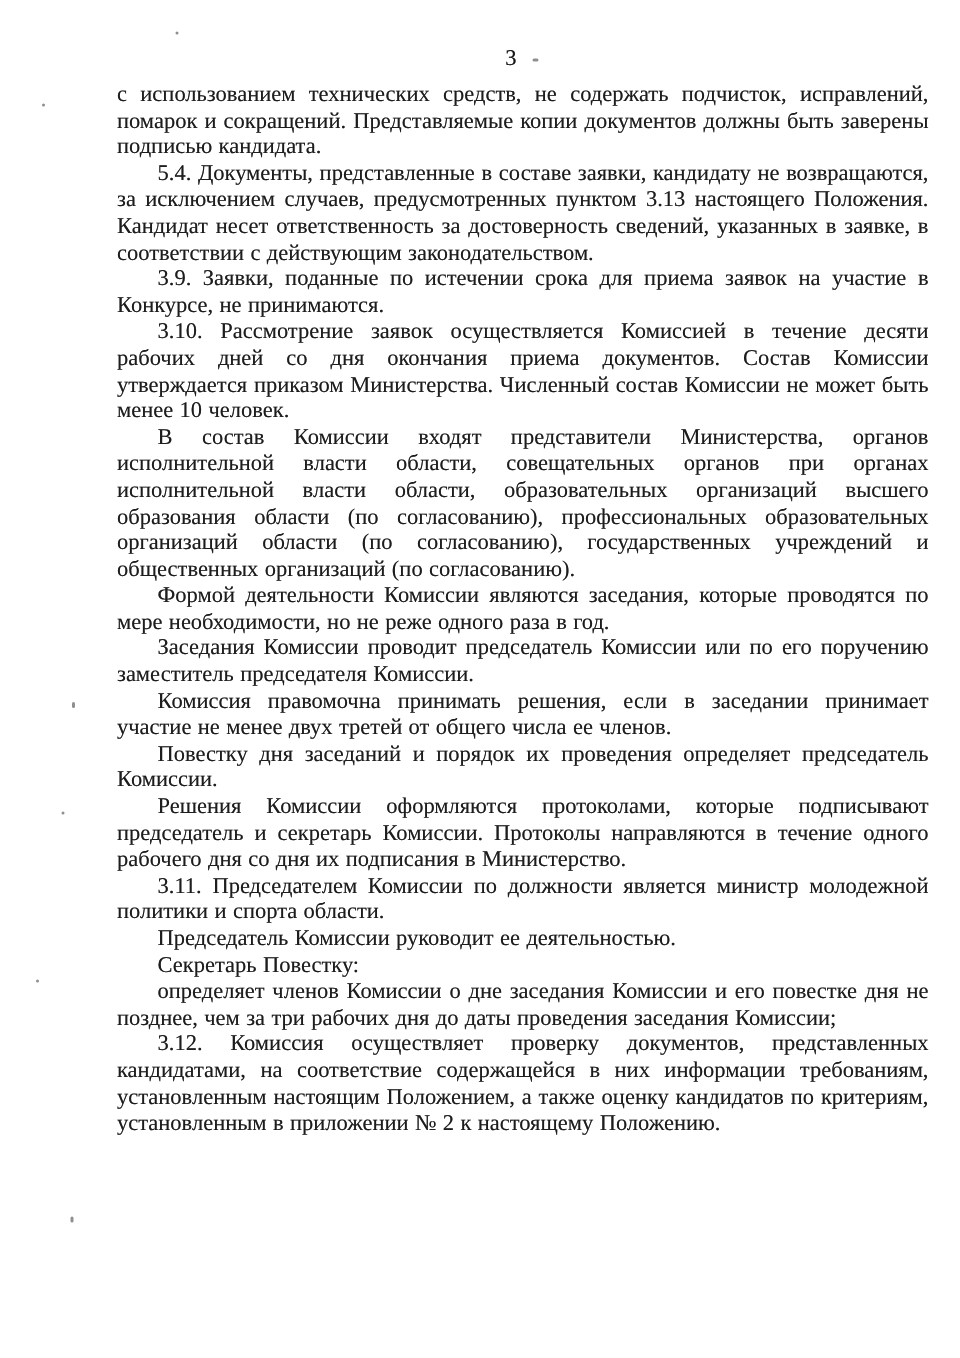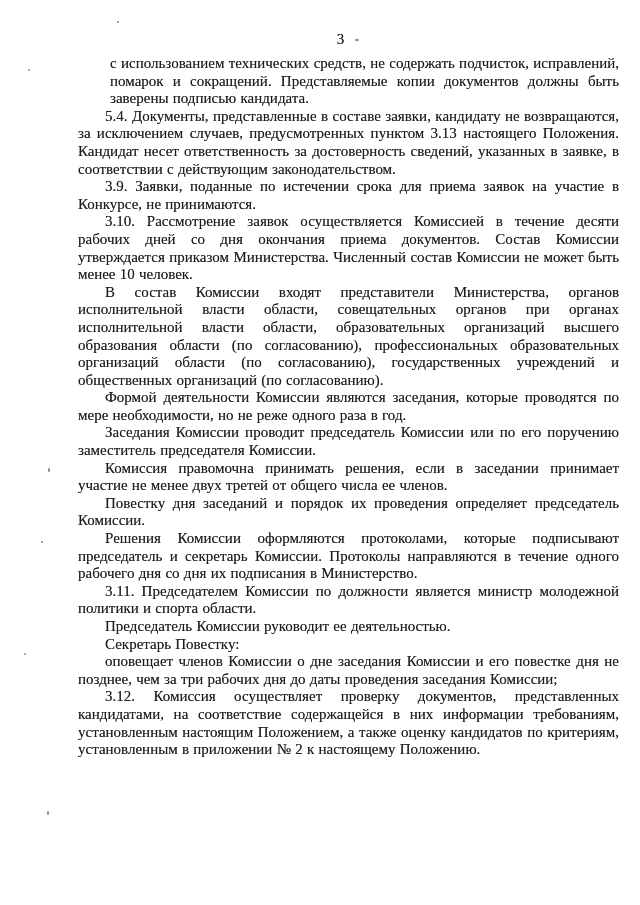--- a/index.html
+++ b/index.html
@@ -37,21 +37,20 @@
     margin: 0;
     font-size: 15px;
     line-height: 17.6px;
     text-align: justify;
     text-indent: 27px;
     word-spacing: 0.5px;
     text-shadow: 0 0 0.4px rgba(20,20,20,0.55);
   }
   .para.no-indent {
     text-indent: 0;
-    margin-left: 32px;
   }
   .speck {
     position: absolute;
     background: #8f8f8f;
     border-radius: 1px;
   }
 </style>
 </head>
 <body>
 
@@ -66,21 +65,21 @@
     <p class="para">3.10. Рассмотрение заявок осуществляется Комиссией в течение десяти рабочих дней со дня окончания приема документов. Состав Комиссии утверждается приказом Министерства. Численный состав Комиссии не может быть менее 10 человек.</p>
     <p class="para">В состав Комиссии входят представители Министерства, органов исполнительной власти области, совещательных органов при органах исполнительной власти области, образовательных организаций высшего образования области (по согласованию), профессиональных образовательных организаций области (по согласованию), государственных учреждений и общественных организаций (по согласованию).</p>
     <p class="para">Формой деятельности Комиссии являются заседания, которые проводятся по мере необходимости, но не реже одного раза в год.</p>
     <p class="para">Заседания Комиссии проводит председатель Комиссии или по его поручению заместитель председателя Комиссии.</p>
     <p class="para">Комиссия правомочна принимать решения, если в заседании принимает участие не менее двух третей от общего числа ее членов.</p>
     <p class="para">Повестку дня заседаний и порядок их проведения определяет председатель Комиссии.</p>
     <p class="para">Решения Комиссии оформляются протоколами, которые подписывают председатель и секретарь Комиссии. Протоколы направляются в течение одного рабочего дня со дня их подписания в Министерство.</p>
     <p class="para">3.11. Председателем Комиссии по должности является министр молодежной политики и спорта области.</p>
     <p class="para">Председатель Комиссии руководит ее деятельностью.</p>
     <p class="para">Секретарь Повестку:</p>
-    <p class="para">оповещает членов Комиссии о дне заседания Комиссии и его повестке дня не позднее, чем за три рабочих дня до даты проведения заседания Комиссии;</p>
+    <p class="para">определяет членов Комиссии о дне заседания Комиссии и его повестке дня не позднее, чем за три рабочих дня до даты проведения заседания Комиссии;</p>
     <p class="para">3.12. Комиссия осуществляет проверку документов, представленных кандидатами, на соответствие содержащейся в них информации требованиям, установленным настоящим Положением, а также оценку кандидатов по критериям, установленным в приложении № 2 к настоящему Положению.</p>
   </div>
 
   <span class="speck" style="left:117px; top:21px; width:2px; height:2px;"></span>
   <span class="speck" style="left:28px;  top:69px; width:2px; height:2px;"></span>
   <span class="speck" style="left:355px; top:39px; width:4px; height:1.5px;"></span>
   <span class="speck" style="left:48px;  top:468px; width:1.5px; height:4px;"></span>
   <span class="speck" style="left:41px;  top:541px; width:2px; height:2px;"></span>
   <span class="speck" style="left:24px;  top:653px; width:2px; height:2px;"></span>
   <span class="speck" style="left:47px;  top:811px; width:1.5px; height:4px;"></span>

